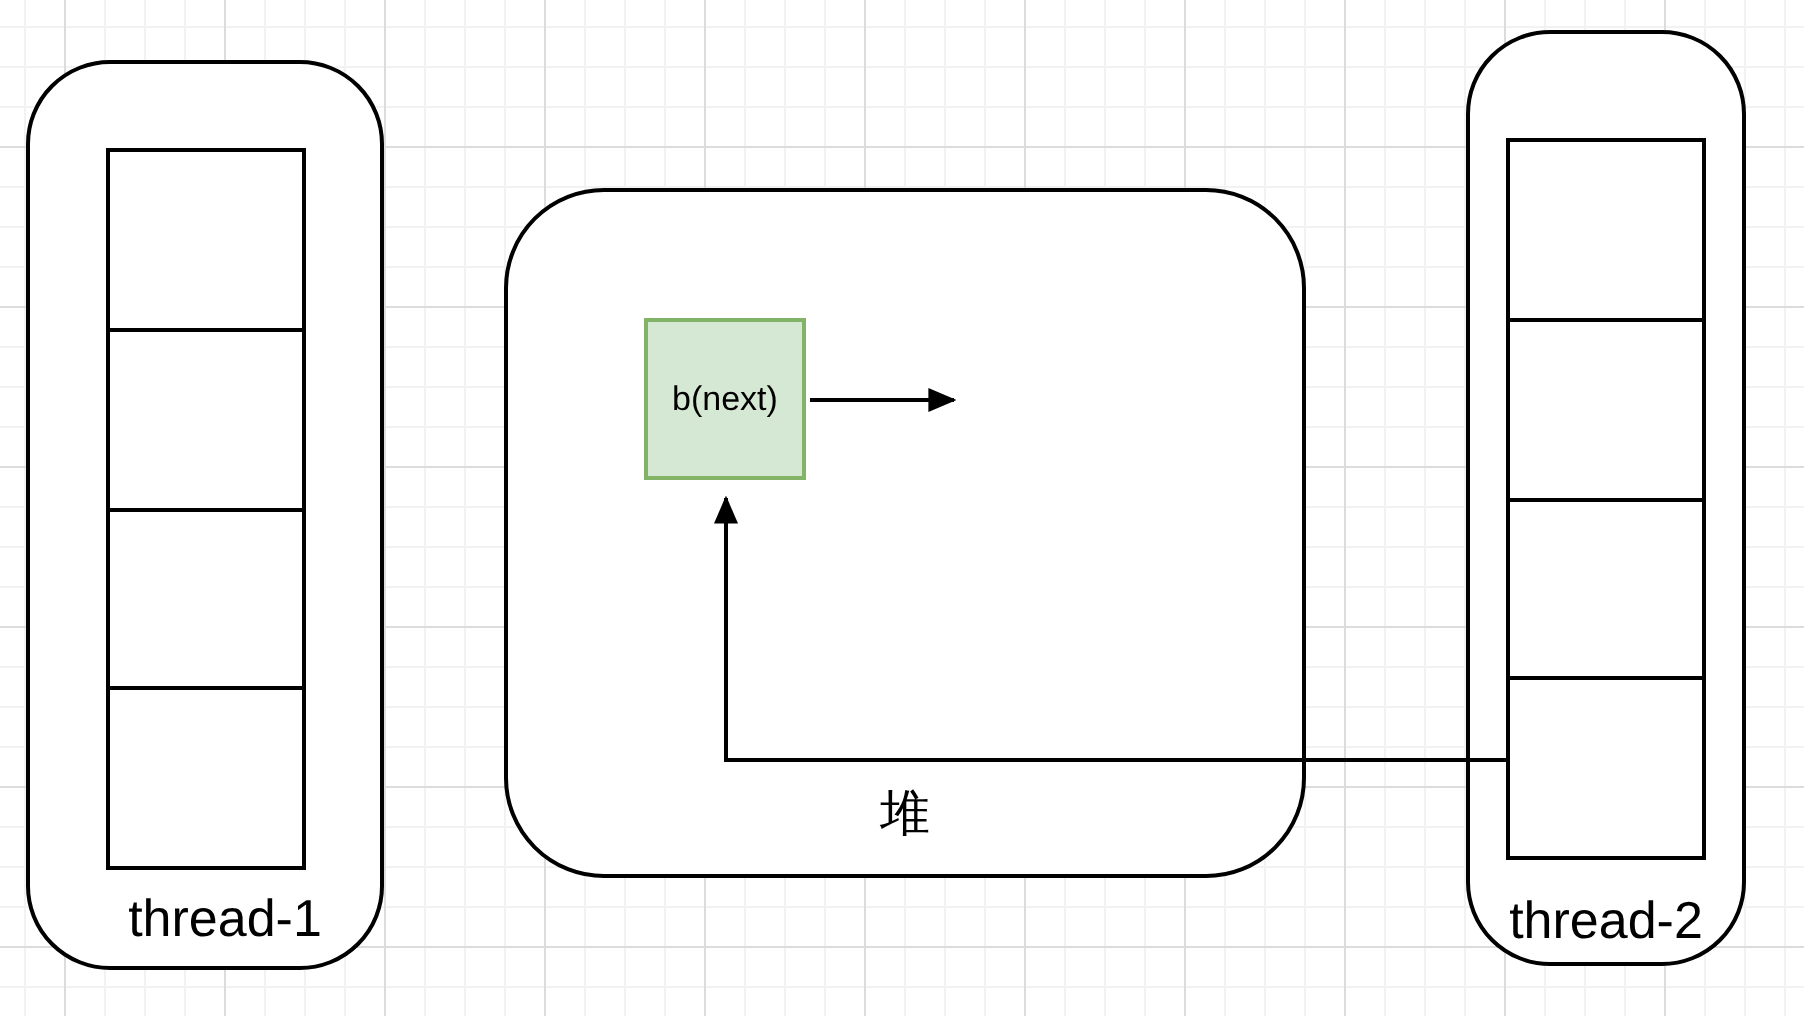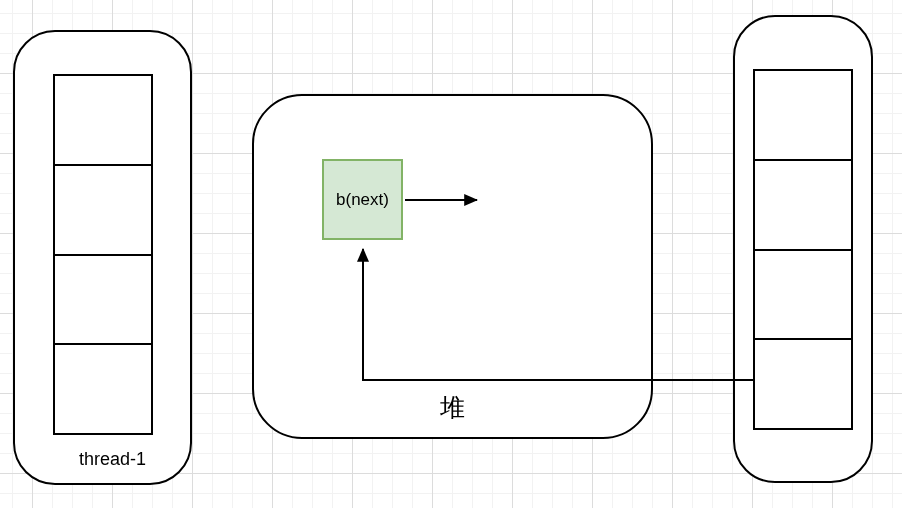--- a/index.html
+++ b/index.html
@@ -32,21 +32,21 @@
     border: 2px solid #000;
     background: #fff;
     display: flex;
     flex-direction: column;
   }
   .stack .cell { flex: 1 1 0; }
   .stack .cell + .cell { border-top: 2px solid #000; }
 
   .shape-label {
     text-align: center;
-    font-size: 18px;
+    font-size: 26px;
     color: #000;
     line-height: 26px;
     white-space: nowrap;
   }
 
   .heap-container {
     border: 2px solid #000;
     border-radius: 50px;
     background: #fff;
   }
@@ -97,20 +97,21 @@
   </div>
   <div class="abs heap-label" style="left:252px; top:392px; width:401px;">堆</div>
 
   <div class="abs thread-container" style="left:733px; top:15px; width:140px; height:468px;"></div>
   <div class="abs stack" style="left:753px; top:69px; width:100px; height:361px;">
     <div class="cell"></div>
     <div class="cell"></div>
     <div class="cell"></div>
     <div class="cell"></div>
   </div>
+  <div class="abs shape-label" style="left:733px; top:447px; width:140px;">thread-2</div>
 
   <svg class="edges" viewBox="0 0 902 508" xmlns="http://www.w3.org/2000/svg">
     <defs>
       <marker id="arrowhead" viewBox="0 0 7 6" markerWidth="7" markerHeight="6" refX="6.4" refY="3" orient="auto" markerUnits="strokeWidth">
         <path d="M0,0 L7,3 L0,6 Z" fill="#000"></path>
       </marker>
     </defs>
     <path d="M405,200 L477,200" stroke="#000" stroke-width="2" fill="none" marker-end="url(#arrowhead)"></path>
     <path d="M754,380 L363,380 L363,249" stroke="#000" stroke-width="2" fill="none" marker-end="url(#arrowhead)"></path>
   </svg>

